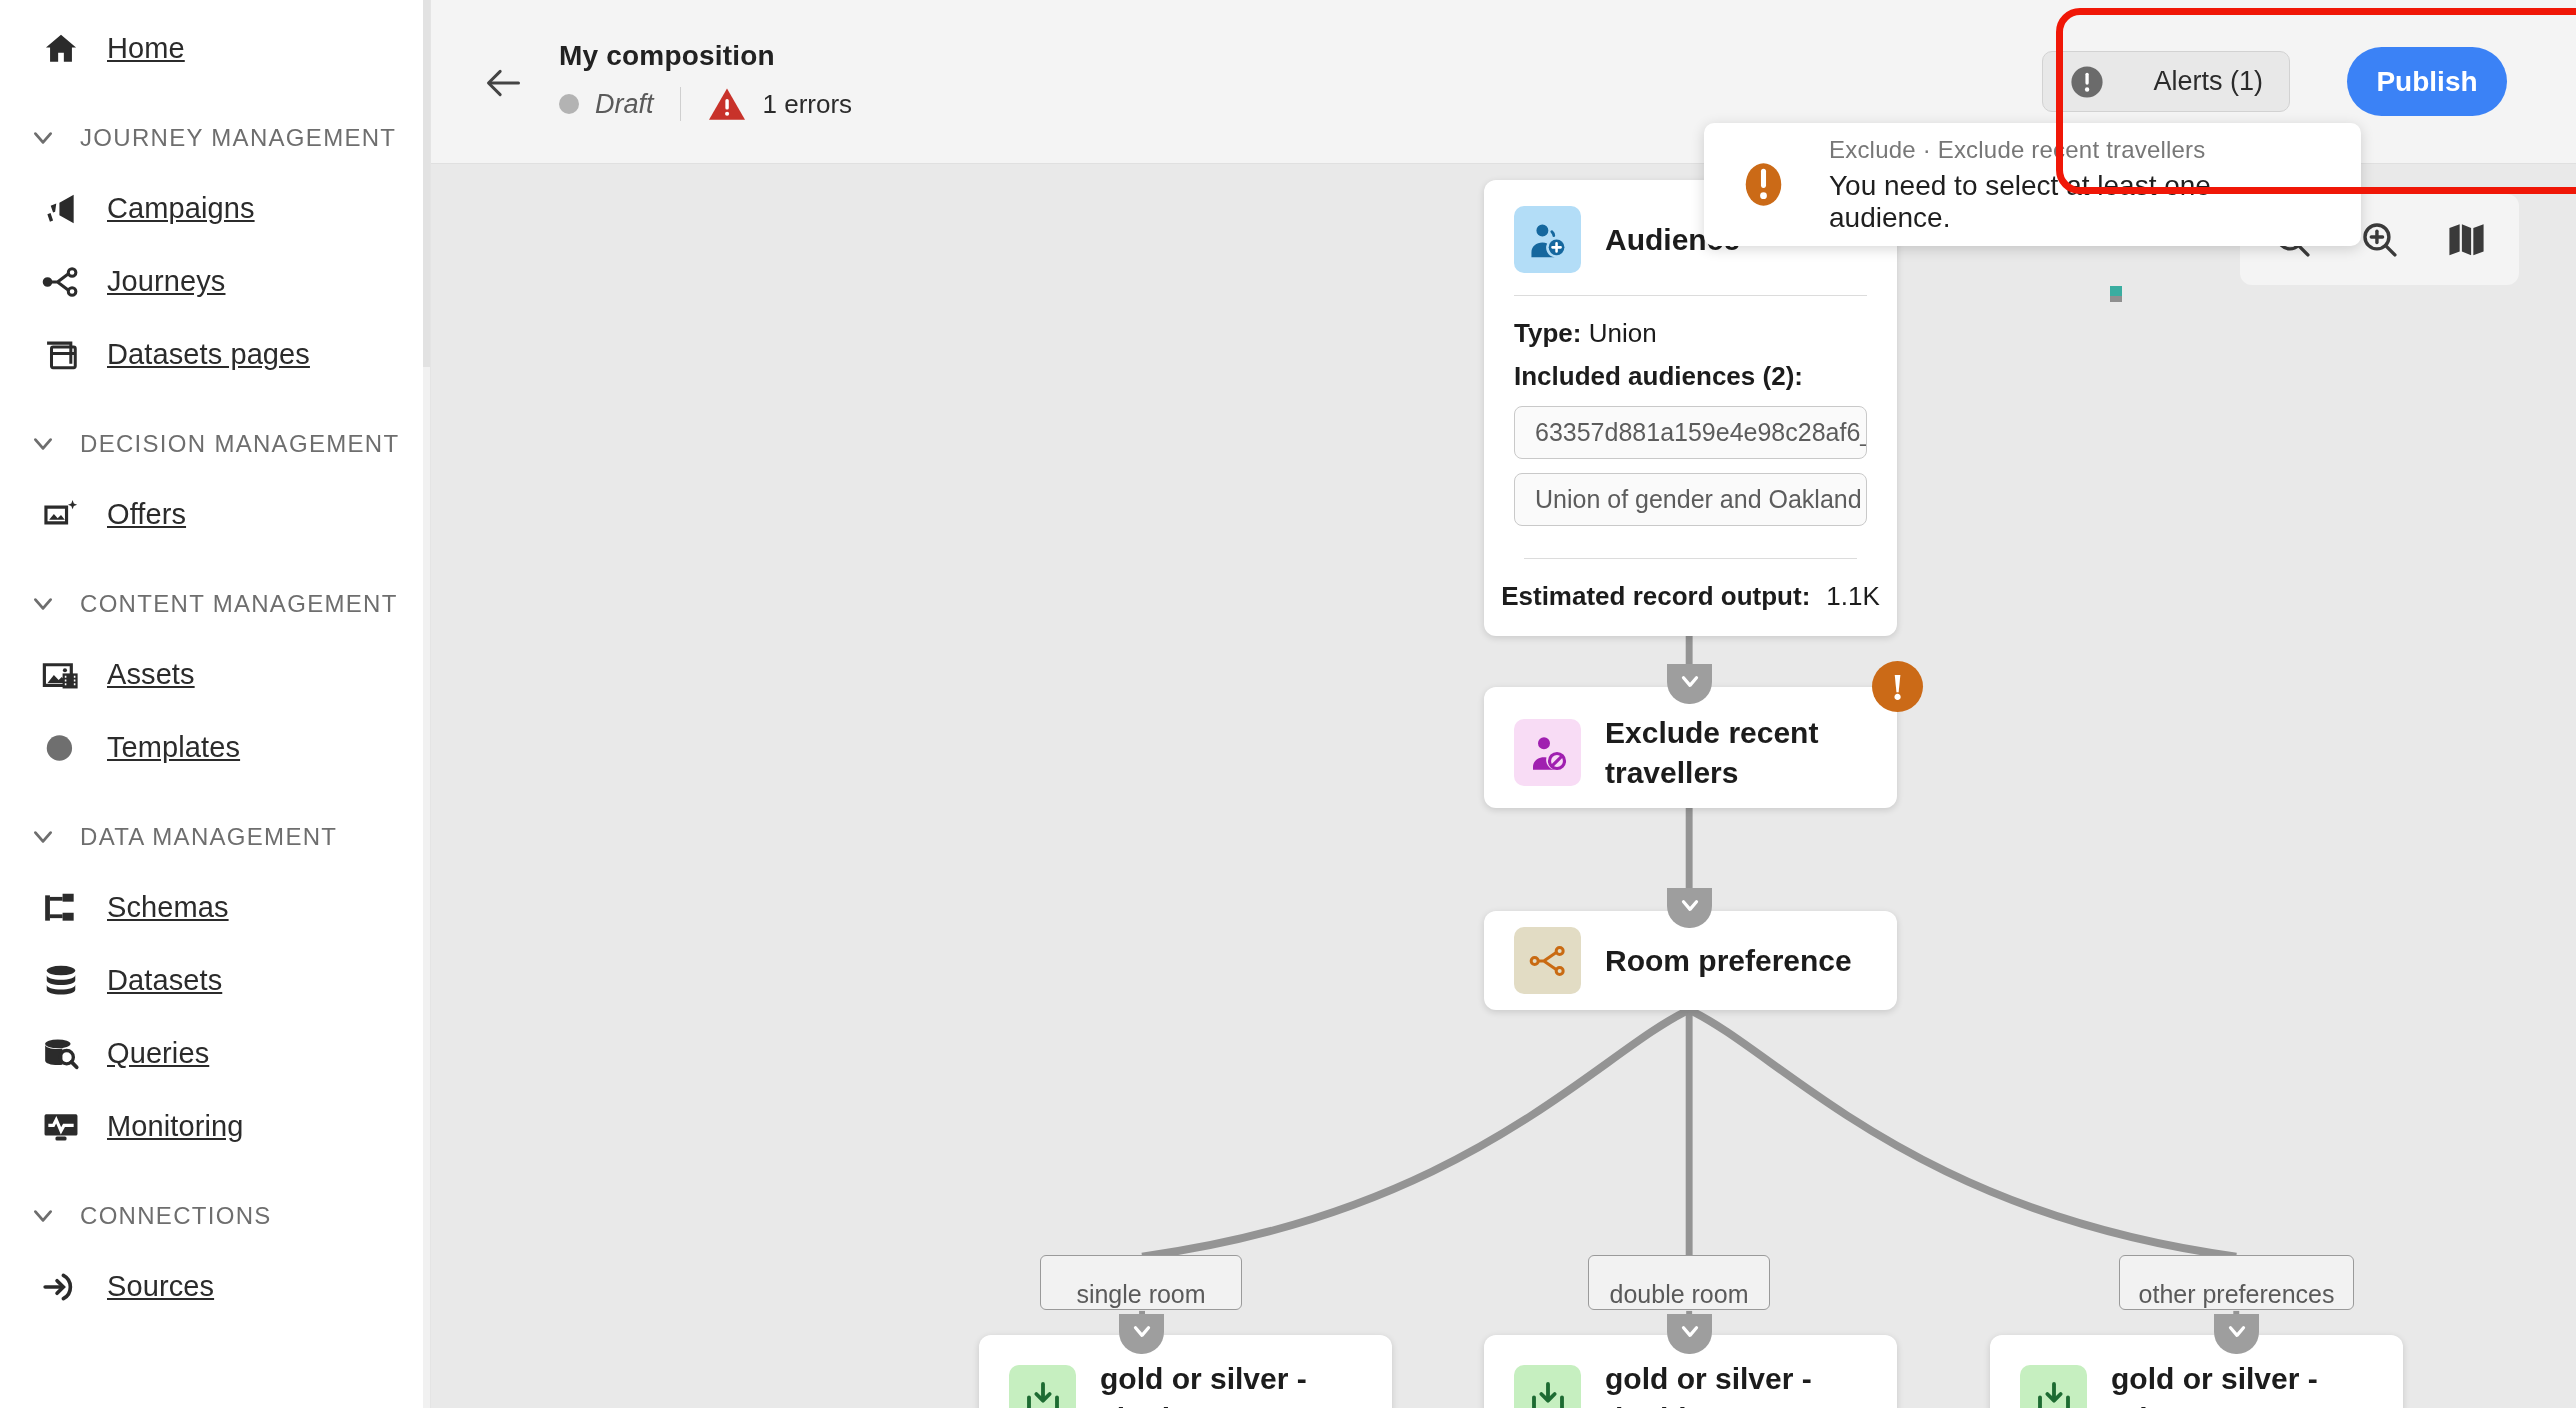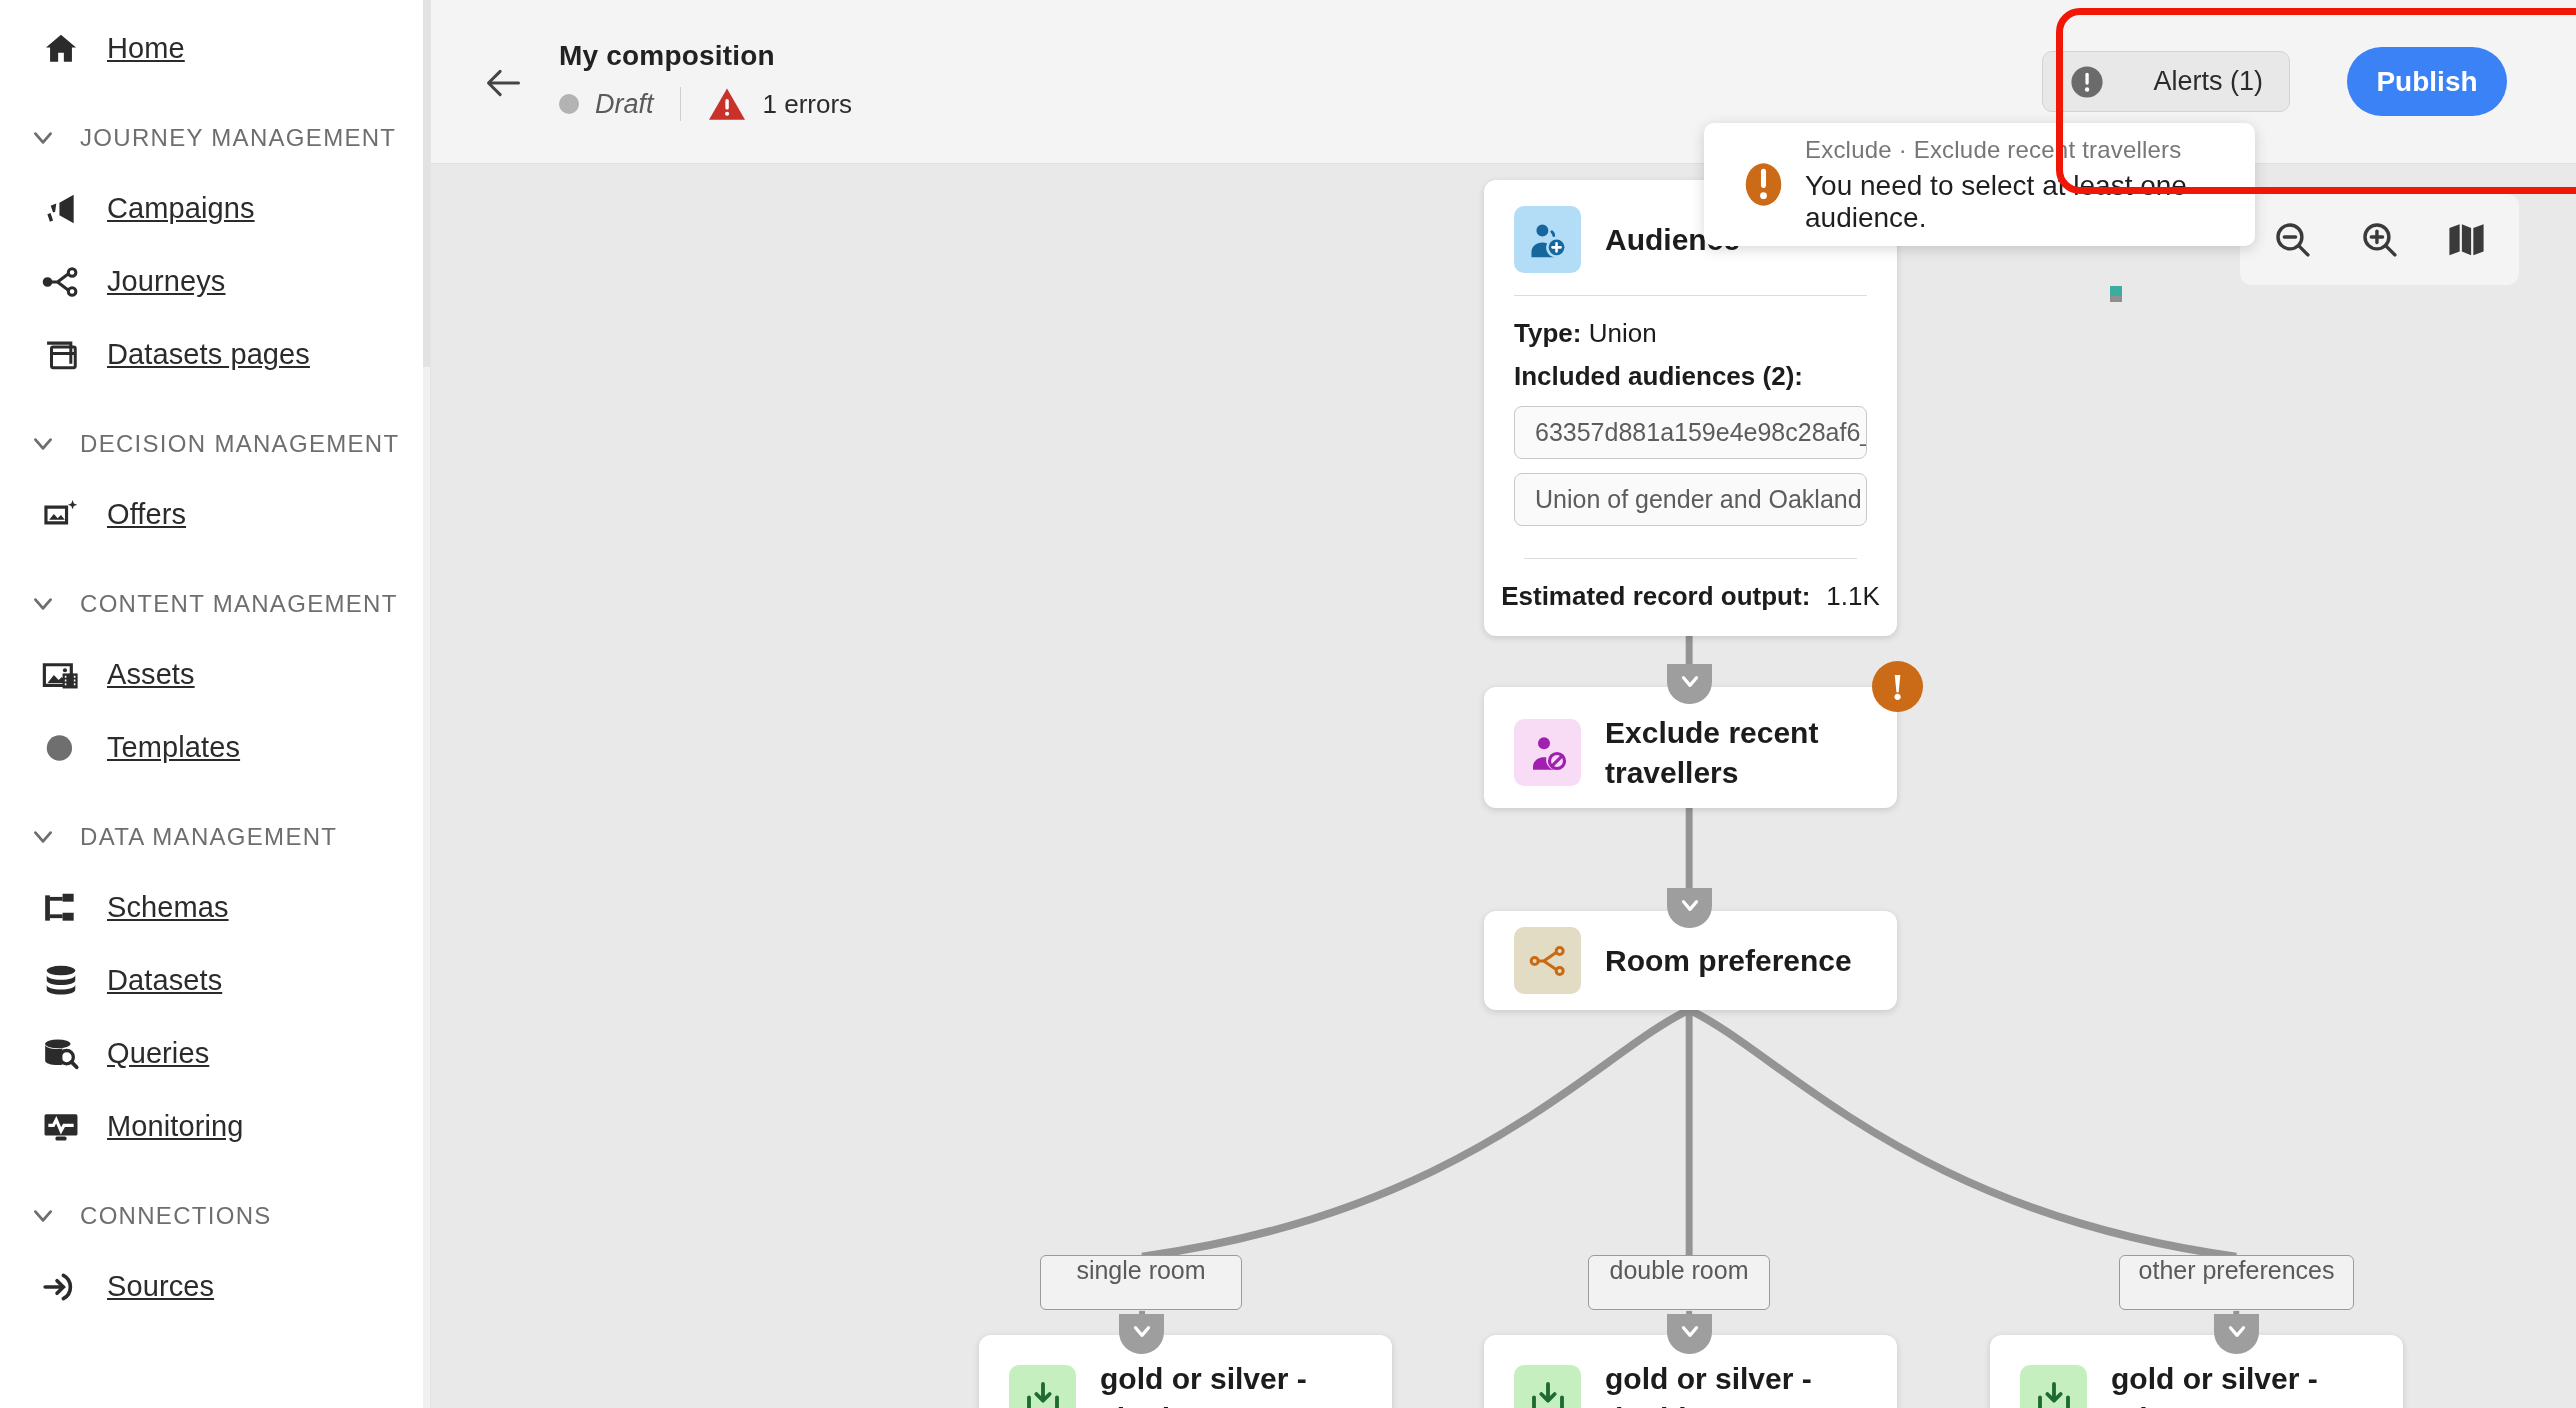--- a/index.html
+++ b/index.html
@@ -132,27 +132,27 @@
     border-radius: 36px;
     display: flex; align-items: center; justify-content: center;
     cursor: pointer;
   }
   .publish-btn span { color: #fff; font-size: 28px; font-weight: bold; }
 
   
   .alert-popover {
     position: absolute;
     left: 1273px; top: 123px;
-    width: 551px; height: 123px;
+    width: 657px; height: 123px;
     background: #ffffff;
     border-radius: 10px;
     box-shadow: 0 3px 14px rgba(0,0,0,.16);
     display: flex; align-items: center;
     padding: 0 34px;
-    gap: 16px;
+    gap: 40px;
     z-index: 40;
   }
   .alert-pop-text { display: flex; flex-direction: column; gap: 6px; }
   .alert-breadcrumb { font-size: 24px; color: #777; letter-spacing: 0.2px; }
   .alert-msg { font-size: 28px; color: #1f1f1f; }
 
   .red-highlight {
     position: absolute;
     left: 1625px; top: 8px;
     width: 751px; height: 186px;
@@ -256,21 +256,21 @@
     color:#fff; font-size: 38px; font-weight: bold; line-height: 1;
     font-family: "Liberation Serif", serif;
   }
 
   .branch-label {
     position: absolute;
     height: 55px;
     background: #f2f2f2;
     border: 1px solid #9a9a9a;
     border-radius: 6px;
-    display: flex; align-items: flex-start; justify-content: center;
+    display: flex; align-items: flex-end; justify-content: center;
     padding: 0 22px;
     font-size: 25px; color: #5a5a5a;
     white-space: nowrap;
     cursor: pointer;
     z-index: 8;
   }
 
   .plus-tab {
     position: absolute;
     width: 45px; height: 40px;

